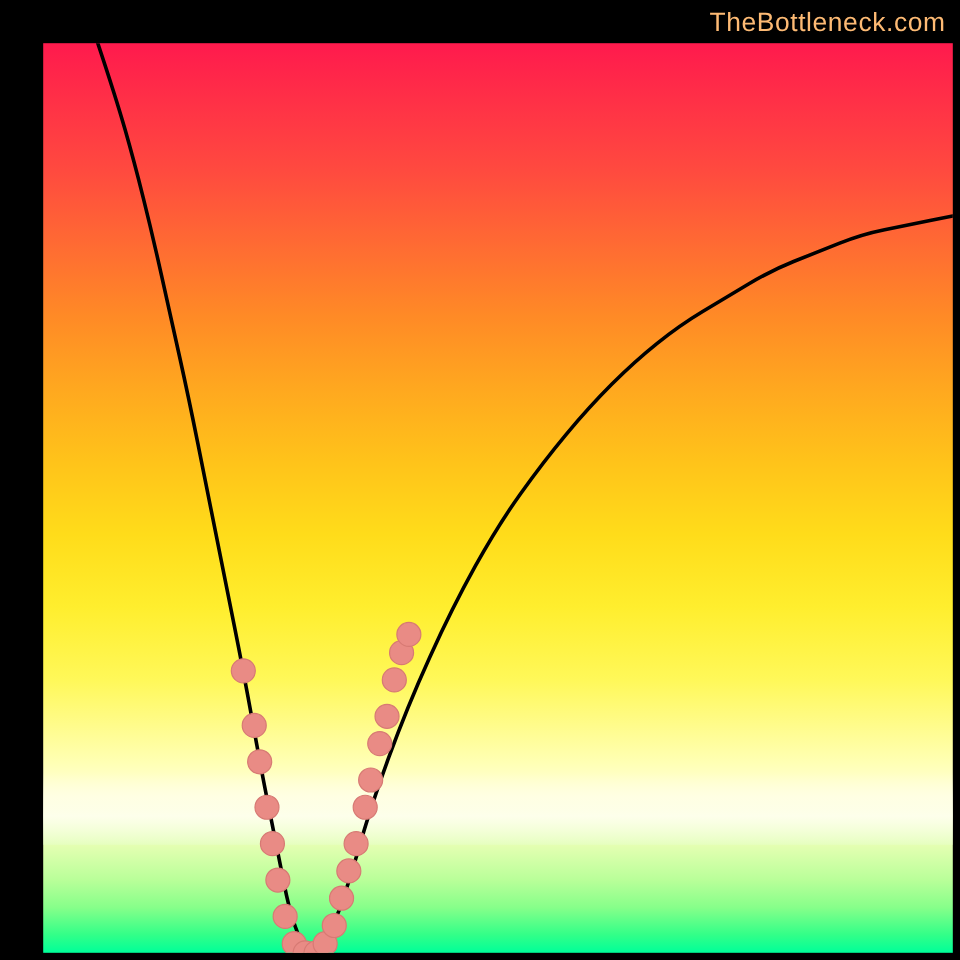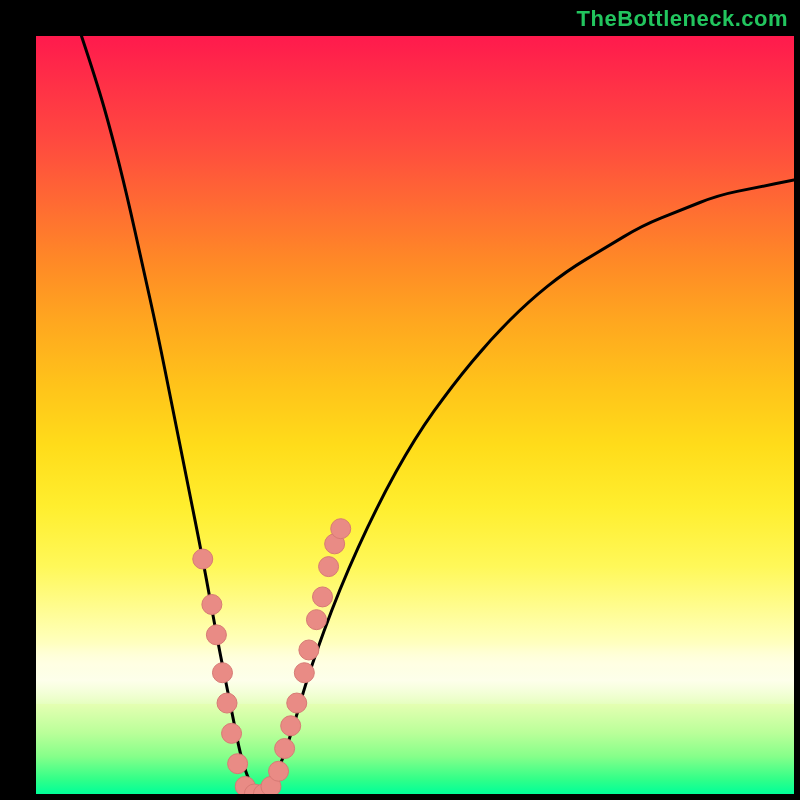--- a/index.html
+++ b/index.html
@@ -14,23 +14,23 @@
   .frame {
     position: relative;
     width: 800px;
     height: 800px;
     background: #000;
   }
   .attribution {
     position: absolute;
     top: 6px;
     right: 12px;
-    color: #22c55e;
+    color: #fdba74;
     font-size: 22px;
-    font-weight: 700;
+    font-weight: 400;
     letter-spacing: 0.5px;
     z-index: 20;
     user-select: none;
   }
   .plot-area {
     position: absolute;
     left: 36px;
     top: 36px;
     width: 758px;
     height: 758px;

